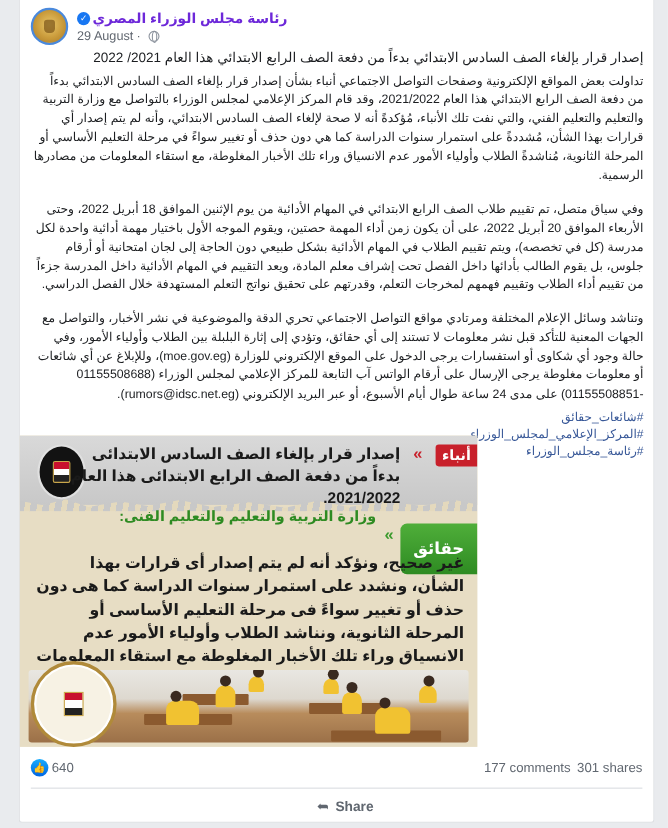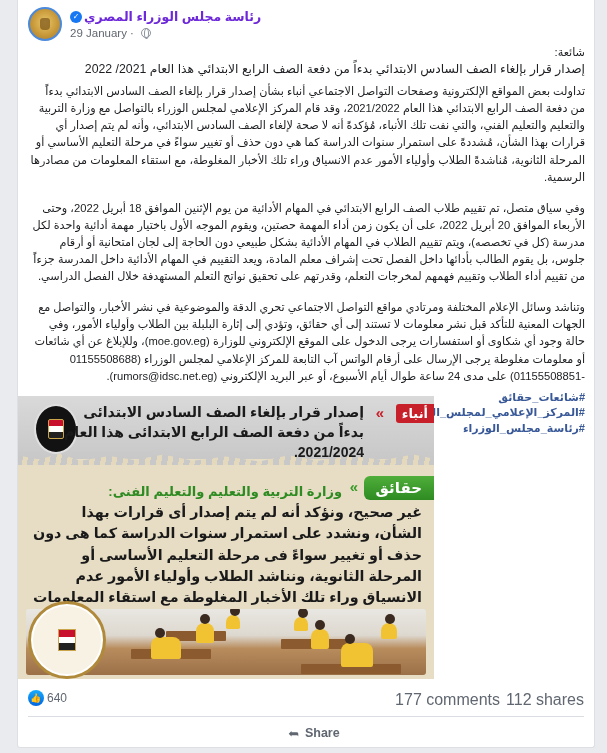--- a/index.html
+++ b/index.html
@@ -28,21 +28,21 @@
   .globe::after { content: ""; position: absolute; left: 2px; top: -1px; width: 3px; height: 9px; border: 1px solid #8d949e; border-radius: 50%; }
 
   .post-text {
     position: absolute; left: 12px; top: 44px; width: 555px;
     direction: rtl; text-align: right; font-size: 11.2px; line-height: 17.1px; color: #1c1e21;
   }
   .post-text p { margin-bottom: 5px; }
   .post-text .pad { margin-bottom: 14px; }
   .post-text .title-line { font-size: 12.3px; text-align: right; }
   .hashtags { color: #385898; font-size: 11px; line-height: 15.6px; }
-  .hashtags div { cursor: pointer; font-weight: bold; }
+  .hashtags div { cursor: pointer; }
 
   
   .post-image {
     position: absolute; left: 0; top: 396px; width: 416px; height: 283px; overflow: hidden;
     background: #e7ddc4;
   }
   .img-top {
     position: absolute; left: 0; top: 0; width: 416px; height: 63px;
     background: linear-gradient(180deg, #d9d9d9, #c8c8c8);
   }
@@ -60,25 +60,25 @@
     position: absolute; right: 0; top: 8px; background: #c8202b; color: #fff; font-weight: bold;
     font-size: 13px; padding: 2px 6px; border-radius: 3px 0 0 3px; direction: rtl;
   }
   .arrows-red { position: absolute; right: 50px; top: 8px; color: #c8202b; font-weight: bold; font-size: 15px; }
   .rumor-text {
     position: absolute; right: 70px; top: 6px; width: 300px; direction: rtl; text-align: right;
     font-weight: bold; font-size: 14px; line-height: 20px; color: #1a1a1a;
   }
   .tag-fact {
     position: absolute; right: 0; top: 80px; background: linear-gradient(#4fae3a, #2e8b22); color: #fff; font-weight: bold;
-    font-size: 15px; padding: 3px 12px; border-radius: 6px 0 0 6px; direction: rtl;
+    font-size: 15px; padding: 14px 12px; border-radius: 6px 0 0 6px; direction: rtl;
   }
   .arrows-green { position: absolute; right: 76px; top: 82px; color: #3a9a2c; font-weight: bold; font-size: 15px; }
   .fact-ministry {
-    position: absolute; right: 92px; top: 88px; direction: rtl; color: #2e8b22; font-weight: bold; font-size: 13px;
+    position: absolute; right: 92px; top: 66px; direction: rtl; color: #2e8b22; font-weight: bold; font-size: 13px;
   }
   .fact-body {
     position: absolute; right: 12px; top: 106px; width: 392px; direction: rtl; text-align: right;
     font-weight: bold; font-size: 14.3px; line-height: 21.3px; color: #1a1a1a;
   }
   .classroom {
     position: absolute; left: 8px; top: 213px; width: 400px; height: 66px; overflow: hidden;
     background: linear-gradient(180deg, #e9e7e2 0%, #ddd8cf 40%, #b88c5c 60%, #9b7048 100%);
     border-radius: 3px;
   }
@@ -91,21 +91,21 @@
     box-shadow: 0 0 0 2px #fff inset;
   }
   .ministry-seal .flag { width: 18px; height: 22px; background: linear-gradient(#c8102e 0 33%, #fff 33% 66%, #222 66%); border: 1px solid #c9a64b; }
 
   
   .reactions { position: absolute; left: 10px; top: 690px; display: flex; align-items: center; font-size: 12px; color: #606770; }
   .like-badge {
     width: 16px; height: 16px; border-radius: 50%; background: linear-gradient(#18acfe, #0165e1); margin-right: 3px;
     display: inline-flex; align-items: center; justify-content: center; color: #fff; font-size: 9px;
   }
-  .stats { position: absolute; right: 10px; top: 691px; font-size: 16px; color: #606770; display: flex; gap: 6px; }
+  .stats { position: absolute; right: 10px; top: 691px; font-size: 12px; color: #606770; display: flex; gap: 6px; }
   .stats span { cursor: pointer; }
   .divider { position: absolute; left: 10px; right: 10px; top: 716px; height: 1px; background: #dadde1; }
   .share-btn {
     position: absolute; left: 270px; top: 722px; height: 22px; display: flex; align-items: center;
     font-size: 12.5px; font-weight: bold; color: #606770; cursor: pointer;
   }
   .share-icon { margin-right: 6px; font-size: 13px; transform: scaleX(-1); display: inline-block; color: #606770; }
 </style>
 </head>
 <body>
@@ -115,49 +115,48 @@
   <div class="header">
     <div class="avatar">
       <div class="eagle"></div>
     </div>
     <div class="header-text">
       <div class="name-row">
         <span class="verified">✓</span>
         <span class="page-name">رئاسة مجلس الوزراء المصري</span>
       </div>
       <div class="meta">
-        <span>29 January</span>
+        <span>29 August</span>
         <span style="margin:0 3px">·</span>
         <span class="globe"></span>
       </div>
     </div>
   </div>
 
   <div class="post-text">
-    <p style="margin-bottom:0">شائعة:</p>
     <p class="title-line">إصدار قرار بإلغاء الصف السادس الابتدائي بدءاً من دفعة الصف الرابع الابتدائي هذا العام 2021/ 2022</p>
     <p class="pad">تداولت بعض المواقع الإلكترونية وصفحات التواصل الاجتماعي أنباء بشأن إصدار قرار بإلغاء الصف السادس الابتدائي بدءاً من دفعة الصف الرابع الابتدائي هذا العام 2021/2022، وقد قام المركز الإعلامي لمجلس الوزراء بالتواصل مع وزارة التربية والتعليم والتعليم الفني، والتي نفت تلك الأنباء، مُؤكدةً أنه لا صحة لإلغاء الصف السادس الابتدائي، وأنه لم يتم إصدار أي قرارات بهذا الشأن، مُشددةً على استمرار سنوات الدراسة كما هي دون حذف أو تغيير سواءً في مرحلة التعليم الأساسي أو المرحلة الثانوية، مُناشدةً الطلاب وأولياء الأمور عدم الانسياق وراء تلك الأخبار المغلوطة، مع استقاء المعلومات من مصادرها الرسمية.</p>
     <p class="pad">وفي سياق متصل، تم تقييم طلاب الصف الرابع الابتدائي في المهام الأدائية من يوم الإثنين الموافق 18 أبريل 2022، وحتى الأربعاء الموافق 20 أبريل 2022، على أن يكون زمن أداء المهمة حصتين، ويقوم الموجه الأول باختيار مهمة أدائية واحدة لكل مدرسة (كل في تخصصه)، ويتم تقييم الطلاب في المهام الأدائية بشكل طبيعي دون الحاجة إلى لجان امتحانية أو أرقام جلوس، بل يقوم الطالب بأدائها داخل الفصل تحت إشراف معلم المادة، ويعد التقييم في المهام الأدائية داخل المدرسة جزءاً من تقييم أداء الطلاب وتقييم فهمهم لمخرجات التعلم، وقدرتهم على تحقيق نواتج التعلم المستهدفة خلال الفصل الدراسي.</p>
     <p>وتناشد وسائل الإعلام المختلفة ومرتادي مواقع التواصل الاجتماعي تحري الدقة والموضوعية في نشر الأخبار، والتواصل مع الجهات المعنية للتأكد قبل نشر معلومات لا تستند إلى أي حقائق، وتؤدي إلى إثارة البلبلة بين الطلاب وأولياء الأمور، وفي حالة وجود أي شكاوى أو استفسارات يرجى الدخول على الموقع الإلكتروني للوزارة (moe.gov.eg)، وللإبلاغ عن أي شائعات أو معلومات مغلوطة يرجى الإرسال على أرقام الواتس آب التابعة للمركز الإعلامي لمجلس الوزراء (01155508688 -01155508851) على مدى 24 ساعة طوال أيام الأسبوع، أو عبر البريد الإلكتروني (rumors@idsc.net.eg).</p>
     <div class="hashtags">
       <div>#شائعات_حقائق</div>
       <div>#المركز_الإعلامي_لمجلس_الوزراء</div>
       <div>#رئاسة_مجلس_الوزراء</div>
     </div>
   </div>
 
   <div class="post-image">
     <div class="img-top"></div>
     <div class="torn"></div>
     <div class="logo-circle">
         <div class="inner"></div>
       </div>
     <div class="tag-rumor">أنباء</div>
     <div class="arrows-red">«</div>
-    <div class="rumor-text">إصدار قرار بإلغاء الصف السادس الابتدائى بدءاً من دفعة الصف الرابع الابتدائى هذا العام 2021/2024.</div>
+    <div class="rumor-text">إصدار قرار بإلغاء الصف السادس الابتدائى بدءاً من دفعة الصف الرابع الابتدائى هذا العام 2021/2022.</div>
 
     <div class="tag-fact">حقائق</div>
     <div class="arrows-green">«</div>
     <div class="fact-ministry">وزارة التربية والتعليم والتعليم الفنى:</div>
     <div class="fact-body">غير صحيح، ونؤكد أنه لم يتم إصدار أى قرارات بهذا الشأن، ونشدد على استمرار سنوات الدراسة كما هى دون حذف أو تغيير سواءً فى مرحلة التعليم الأساسى أو المرحلة الثانوية، ونناشد الطلاب وأولياء الأمور عدم الانسياق وراء تلك الأخبار المغلوطة مع استقاء المعلومات من مصادرها الرسمية.</div>
 
     <div class="classroom">
       <div class="desk" style="left:105px;top:40px;width:80px"></div>
       <div class="desk" style="left:140px;top:22px;width:60px"></div>
       <div class="desk" style="left:255px;top:30px;width:70px"></div>
@@ -174,20 +173,20 @@
         <div class="flag"></div>
       </div>
   </div>
 
   <div class="reactions">
     <span class="like-badge">👍</span>
     <span>640</span>
   </div>
   <div class="stats">
     <span>177 comments</span>
-    <span>112 shares</span>
+    <span>301 shares</span>
   </div>
   <div class="divider"></div>
   <div class="share-btn">
     <span class="share-icon">➦</span>
     <span>Share</span>
   </div>
 </div>
 
 </body></html>

